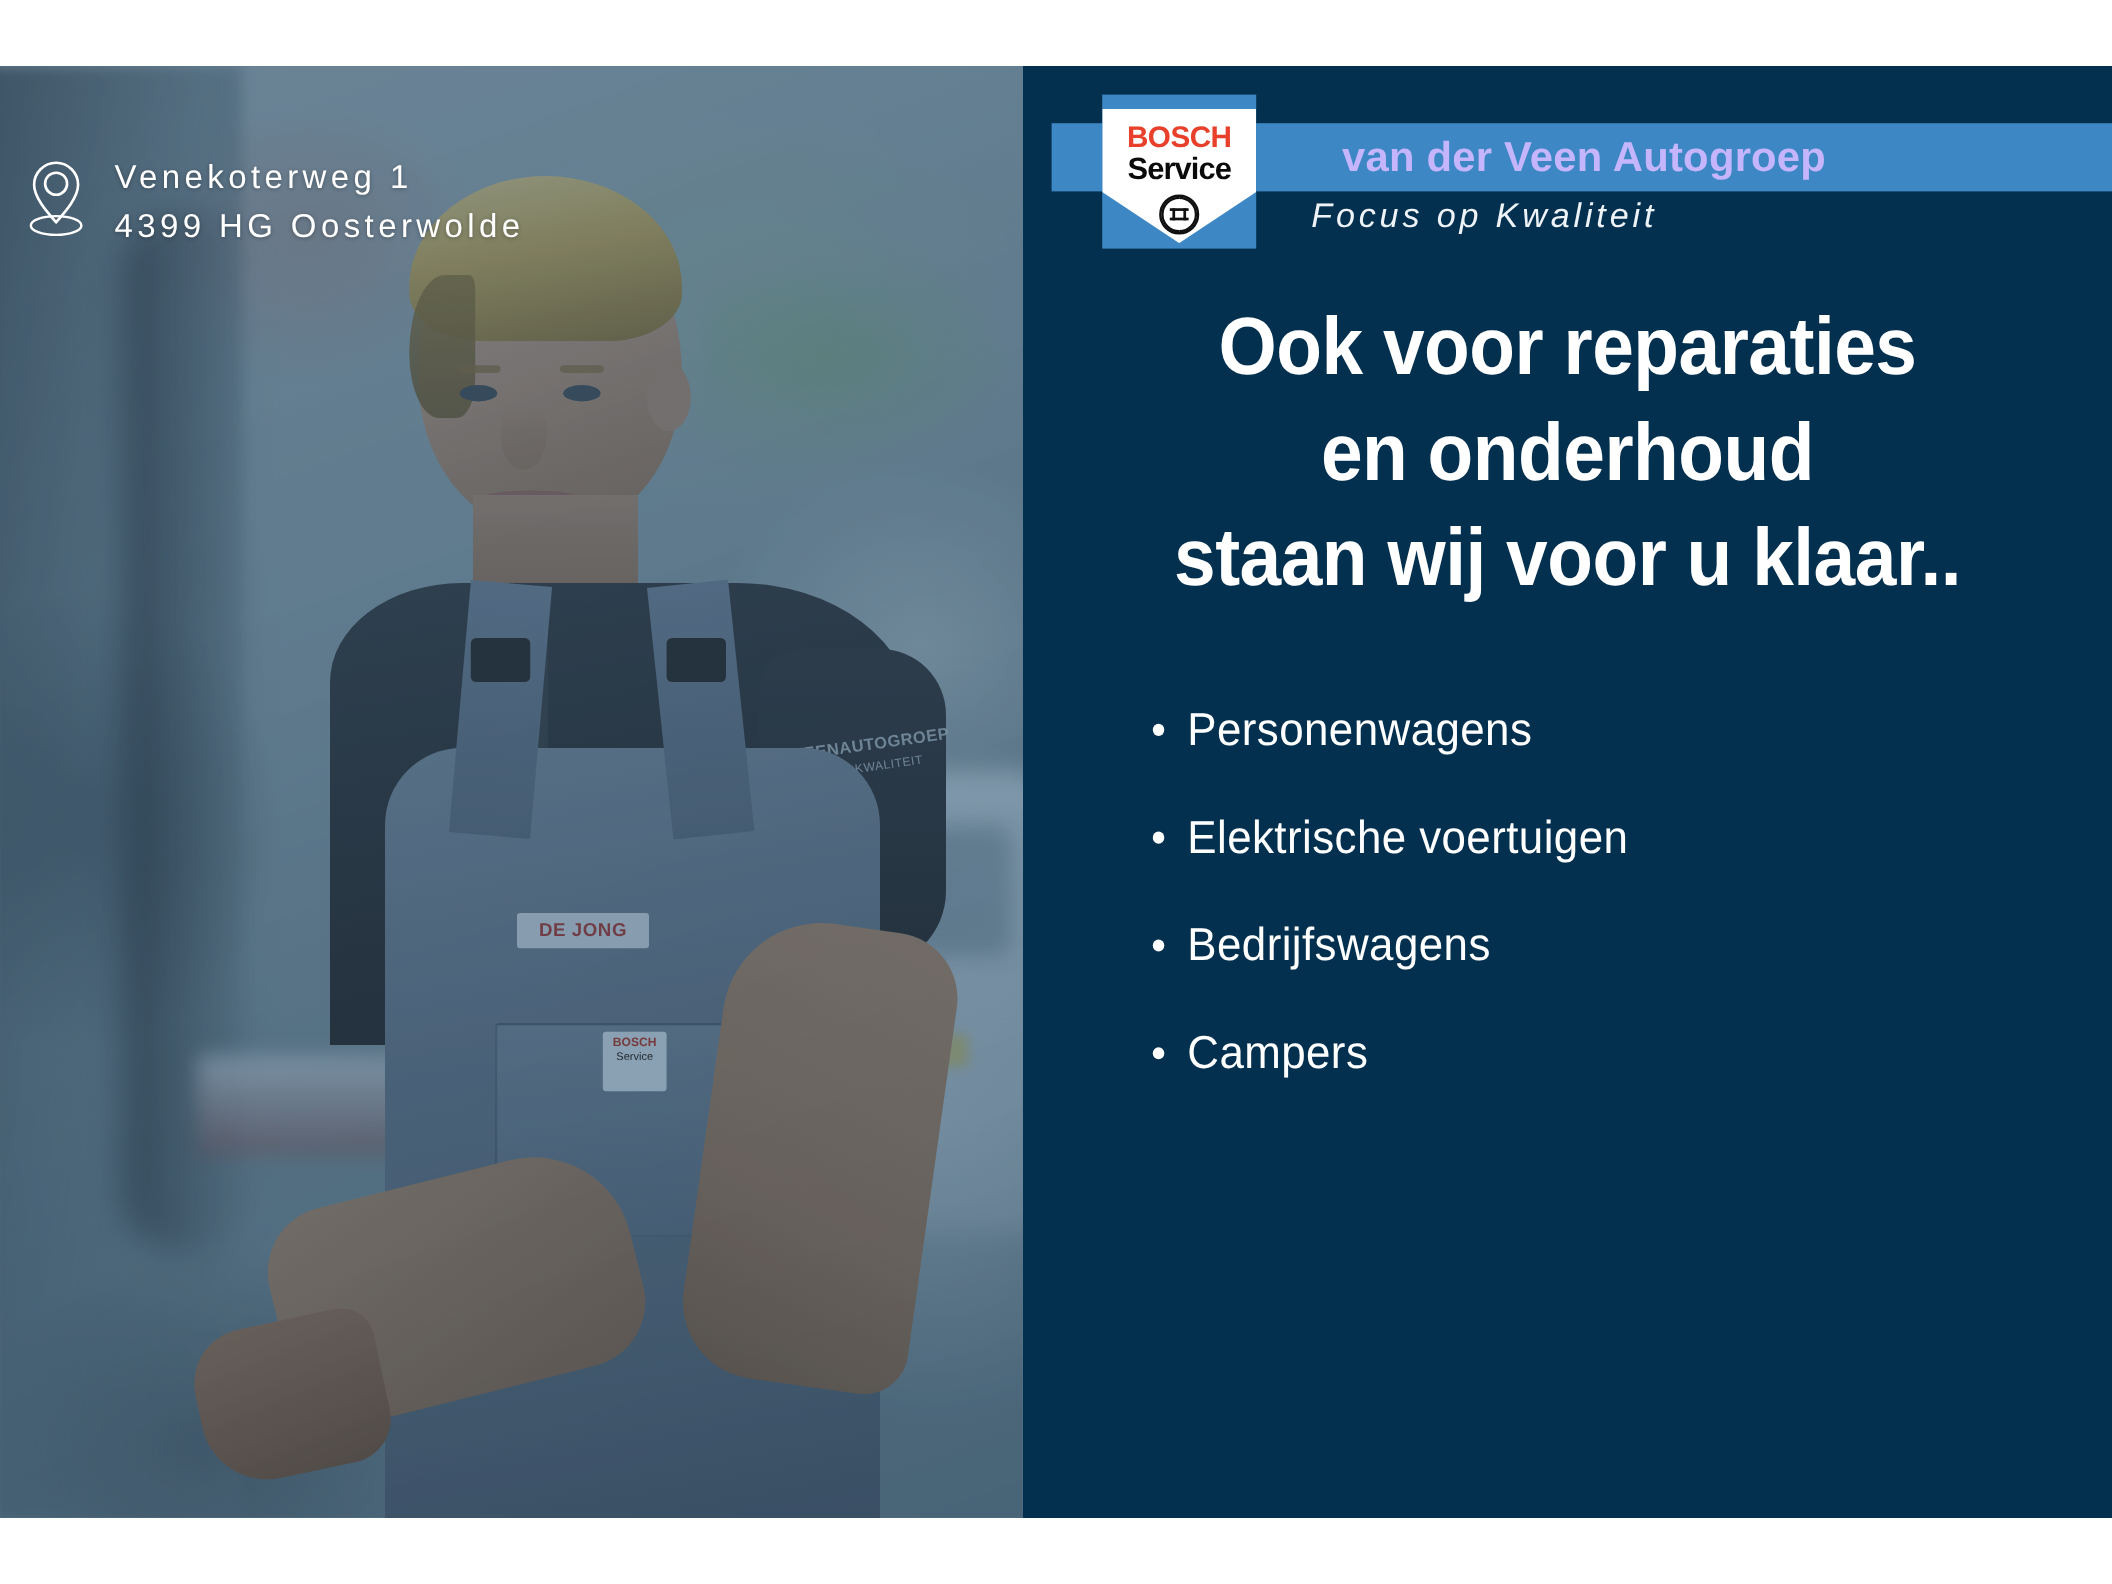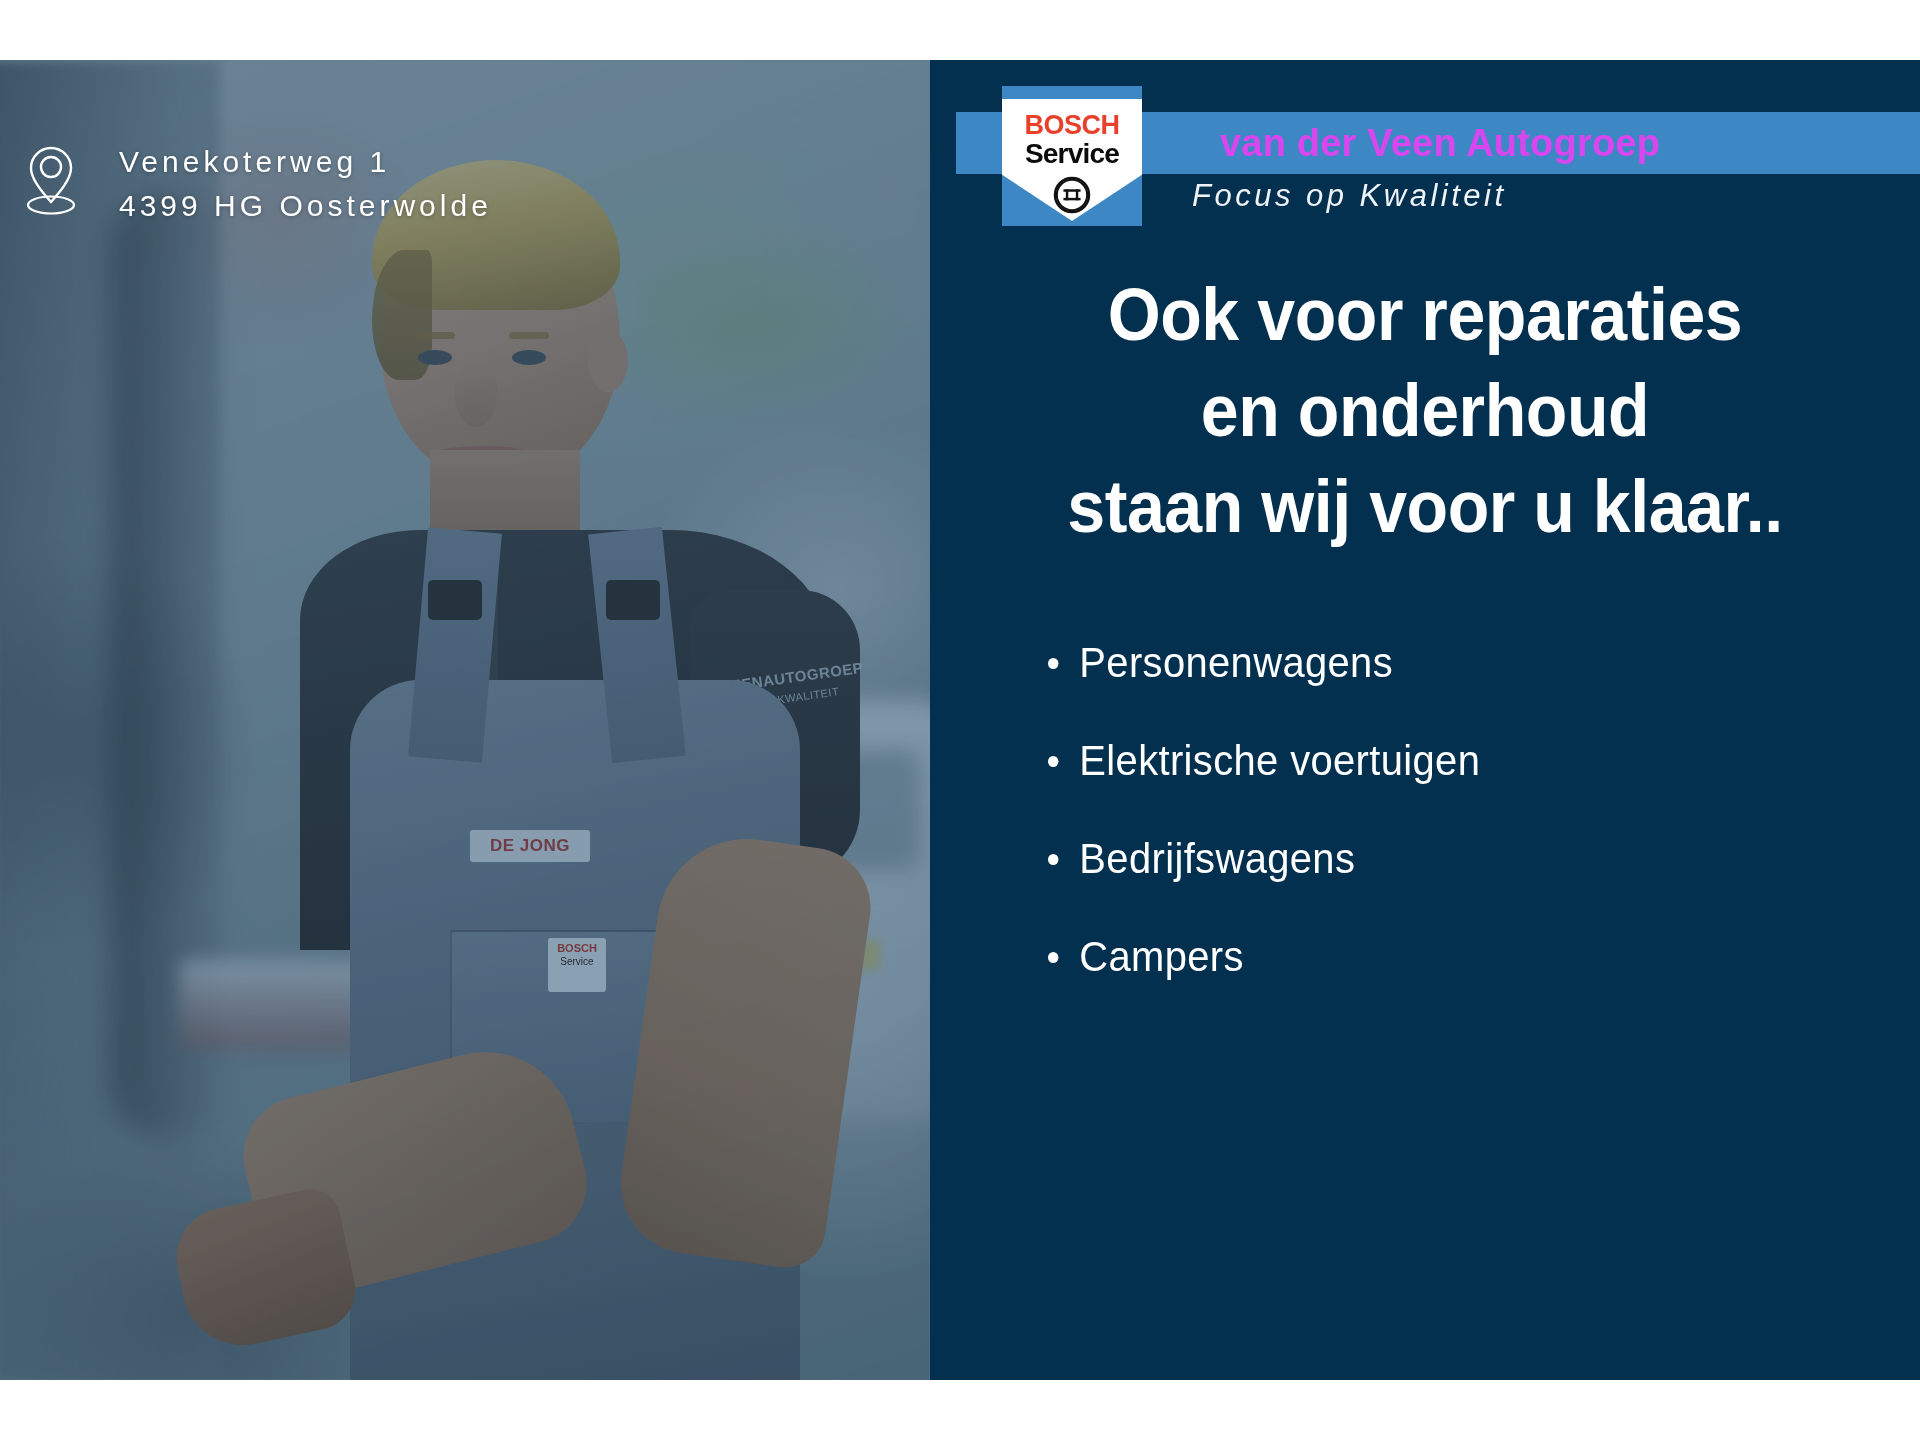--- a/index.html
+++ b/index.html
@@ -301,21 +301,20 @@
   }
   .pin-icon { flex: 0 0 auto; margin-top: 4px; }
   .address-lines {
     color: #ffffff;
     font-size: 30px;
     line-height: 44px;
     letter-spacing: 4px;
     font-weight: 300;
     white-space: nowrap;
     text-shadow: 0 1px 4px rgba(0,0,0,0.30);
-    margin-left: 15px;
   }
 
   
   .panel {
     position: absolute;
     left: 930px;
     top: 60px;
     width: 990px;
     height: 1320px;
     background: #04304f;
@@ -334,21 +333,21 @@
     right: 0;
     height: 62px;
     background: #3d87c4;
   }
   .brand-name {
     position: absolute;
     left: 290px;
     top: 52px;
     height: 62px;
     line-height: 62px;
-    color: #d946ef;
+    color: #c4b5fd;
     font-size: 38px;
     font-weight: bold;
     letter-spacing: .2px;
     white-space: nowrap;
   }
   .brand-tagline {
     position: absolute;
     left: 262px;
     top: 118px;
     color: #eef3f7;

